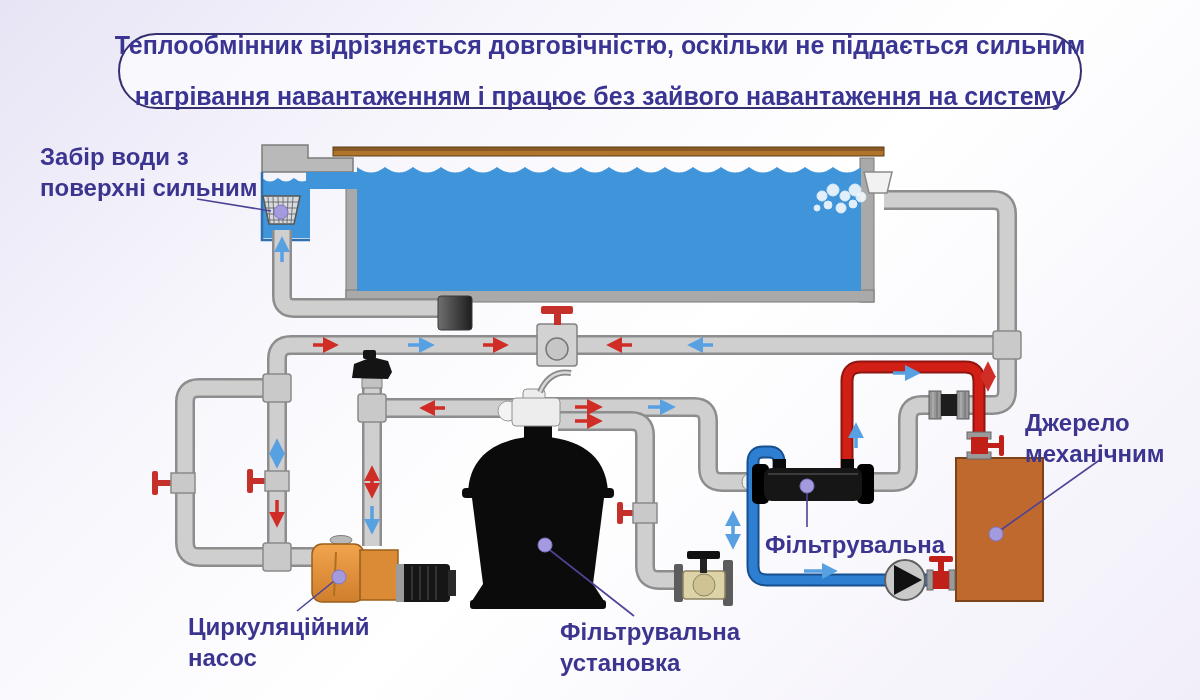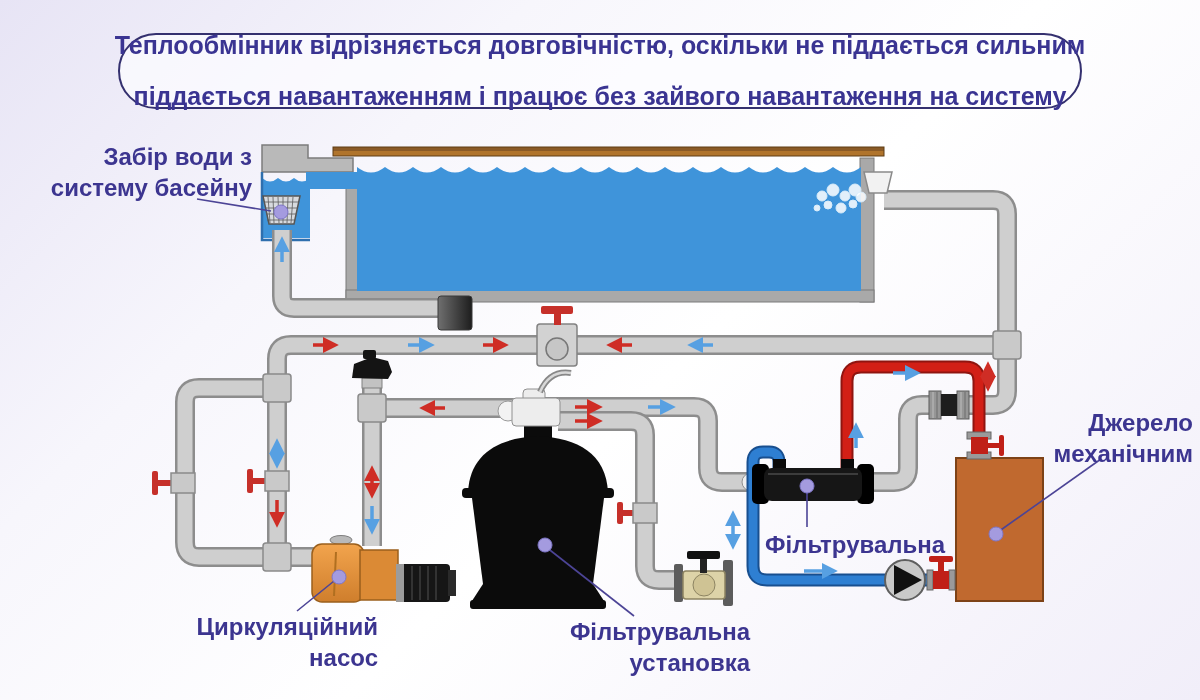--- a/index.html
+++ b/index.html
@@ -13,21 +13,21 @@
   .title-box{
     position:absolute;left:118px;top:33px;width:960px;height:72px;
     border:2.5px solid #34306f;border-radius:40px;
     background:rgba(252,252,255,0.72);
     display:flex;flex-direction:column;justify-content:center;align-items:center;
     gap:18px;
   }
   .title-box div{
     color:#3a3492;font-size:25px;font-weight:600;line-height:33px;white-space:nowrap;
   }
-  .lbl{position:absolute;text-align:right;color:#3c3590;font-weight:600;}
+  .lbl{position:absolute;text-align:left;color:#3c3590;font-weight:600;}
   .lbl div{font-size:24px;line-height:31px;white-space:nowrap;}
   .lbl-intake{left:40px;top:141px;width:212px;}
   .lbl-pump{left:188px;top:611px;width:190px;}
   .lbl-filter{left:560px;top:616px;width:190px;}
   .lbl-hx{left:765px;top:529px;width:180px;}
   .lbl-src{left:1025px;top:395px;width:168px;margin-top:12px;}
 
   
   .po{fill:none;stroke:#8d8d8d;stroke-width:20;}
   .pf{fill:none;stroke:#cfcfcf;stroke-width:15;}
@@ -314,26 +314,26 @@
       <circle cx="281" cy="212" r="7"></circle>
       <circle cx="339" cy="577" r="7"></circle>
       <circle cx="545" cy="545" r="7"></circle>
       <circle cx="807" cy="486" r="7"></circle>
       <circle cx="996" cy="534" r="7"></circle>
     </g>
   </svg>
 
   <div class="title-box">
     <div>Теплообмінник відрізняється довговічністю, оскільки не піддається сильним</div>
-    <div>піддається навантаженням і працює без зайвого навантаження на систему</div>
+    <div>нагрівання навантаженням і працює без зайвого навантаження на систему</div>
   </div>
 
   <div class="lbl lbl-intake">
     <div>Забір води з</div>
-    <div>систему басейну</div>
+    <div>поверхні сильним</div>
   </div>
 
   <div class="lbl lbl-pump">
     <div>Циркуляційний</div>
     <div>насос</div>
   </div>
 
   <div class="lbl lbl-filter">
     <div>Фільтрувальна</div>
     <div>установка</div>

